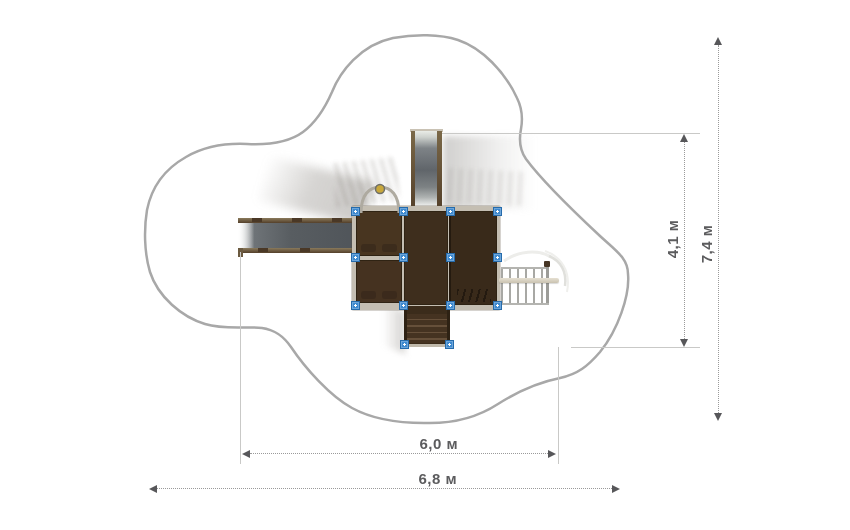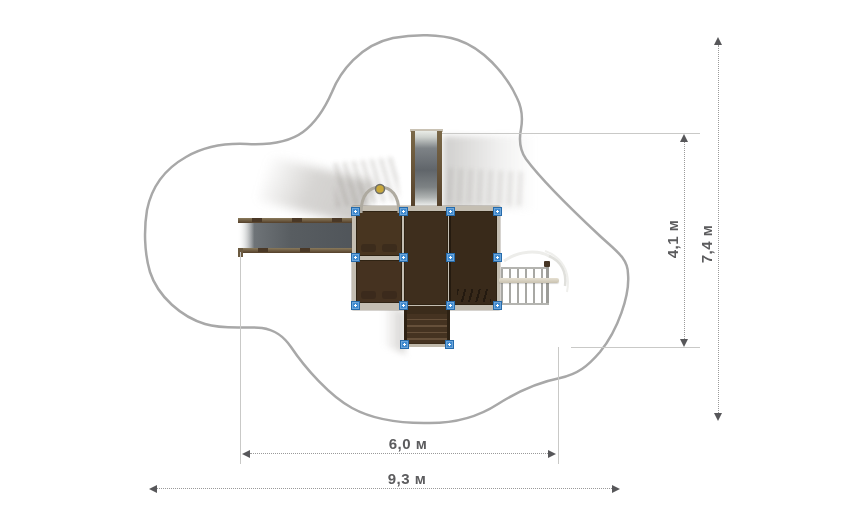--- a/index.html
+++ b/index.html
@@ -78,21 +78,21 @@
   .ext{background:#c9c9c7;}
   .dim-v{border-left:1px dotted #9a9a9a;width:0;}
   .dim-h{border-top:1px dotted #9a9a9a;height:0;}
   .arr{width:0;height:0;}
   .arr.up{border-left:4px solid rgba(0,0,0,0);border-right:4px solid rgba(0,0,0,0);border-bottom:8px solid #57575a;}
   .arr.down{border-left:4px solid rgba(0,0,0,0);border-right:4px solid rgba(0,0,0,0);border-top:8px solid #57575a;}
   .arr.left{border-top:4px solid rgba(0,0,0,0);border-bottom:4px solid rgba(0,0,0,0);border-right:8px solid #57575a;}
   .arr.right{border-top:4px solid rgba(0,0,0,0);border-bottom:4px solid rgba(0,0,0,0);border-left:8px solid #57575a;}
 
   .dimlabel{font-size:15px;font-weight:bold;color:#5c5c5e;letter-spacing:.5px;white-space:nowrap;}
-  .dimlabel.h{width:100px;text-align:center;}
+  .dimlabel.h{width:100px;text-align:right;}
   .dimlabel.v{width:60px;height:16px;text-align:center;transform:rotate(-90deg);}
 </style>
 </head>
 <body>
 
 <div class="canvas">
 
   <div class="abs sh1"></div>
   <div class="abs sh2"></div>
   <div class="abs sh3"></div>
@@ -197,15 +197,15 @@
   <div class="abs dimlabel v" style="left:676px;top:236px;">7,4 м</div>
 
   <div class="abs dim-h" style="left:250px;top:453px;width:298px;"></div>
   <div class="abs arr left" style="left:242px;top:450px;"></div>
   <div class="abs arr right" style="left:548px;top:450px;"></div>
   <div class="abs dimlabel h" style="left:358px;top:435px;">6,0 м</div>
 
   <div class="abs dim-h" style="left:157px;top:488px;width:455px;"></div>
   <div class="abs arr left" style="left:149px;top:485px;"></div>
   <div class="abs arr right" style="left:612px;top:485px;"></div>
-  <div class="abs dimlabel h" style="left:357px;top:470px;">9,3 м</div>
+  <div class="abs dimlabel h" style="left:357px;top:470px;">6,8 м</div>
 
 </div>
 
 </body></html>

